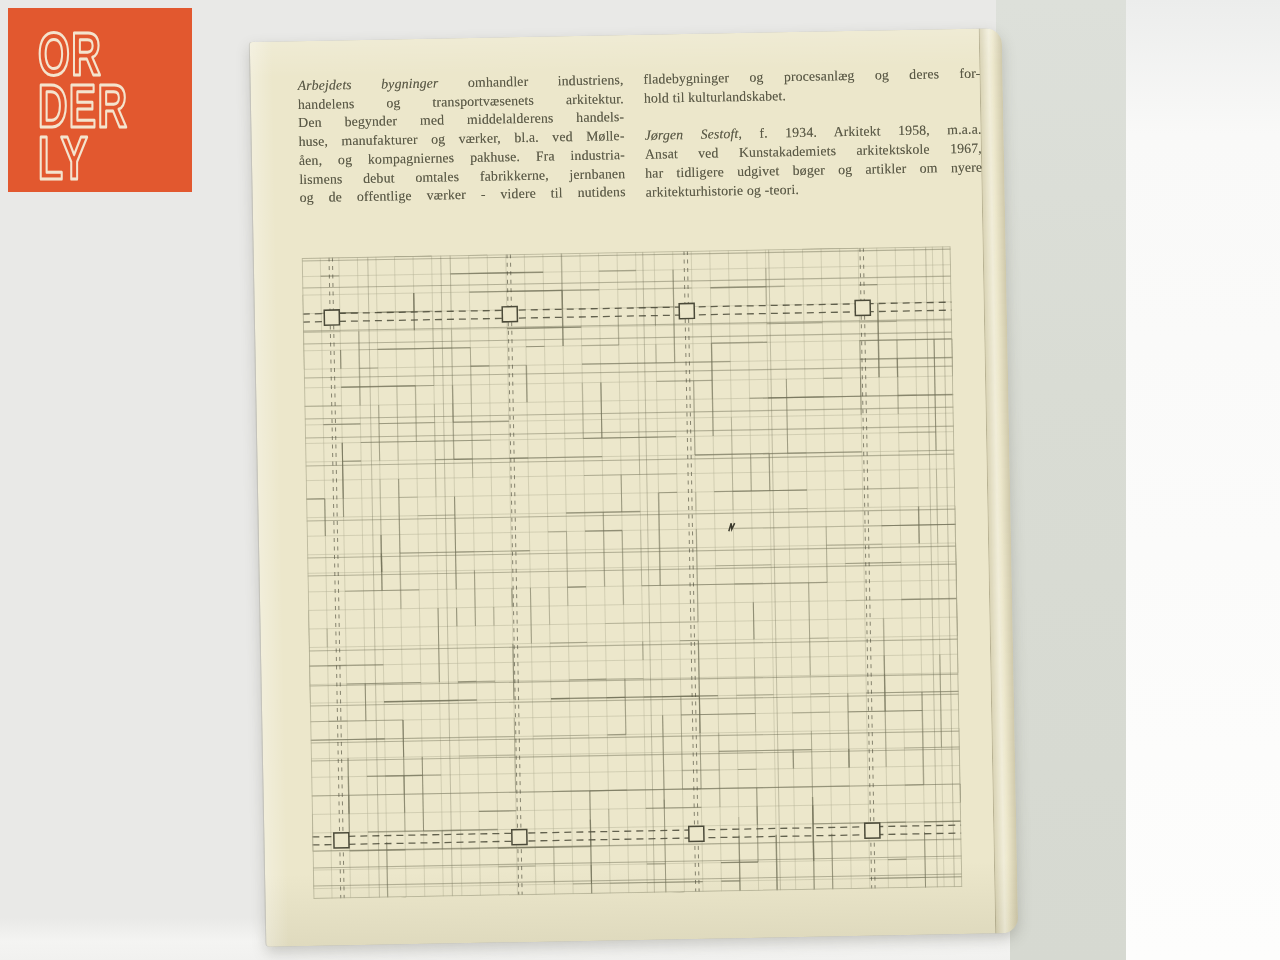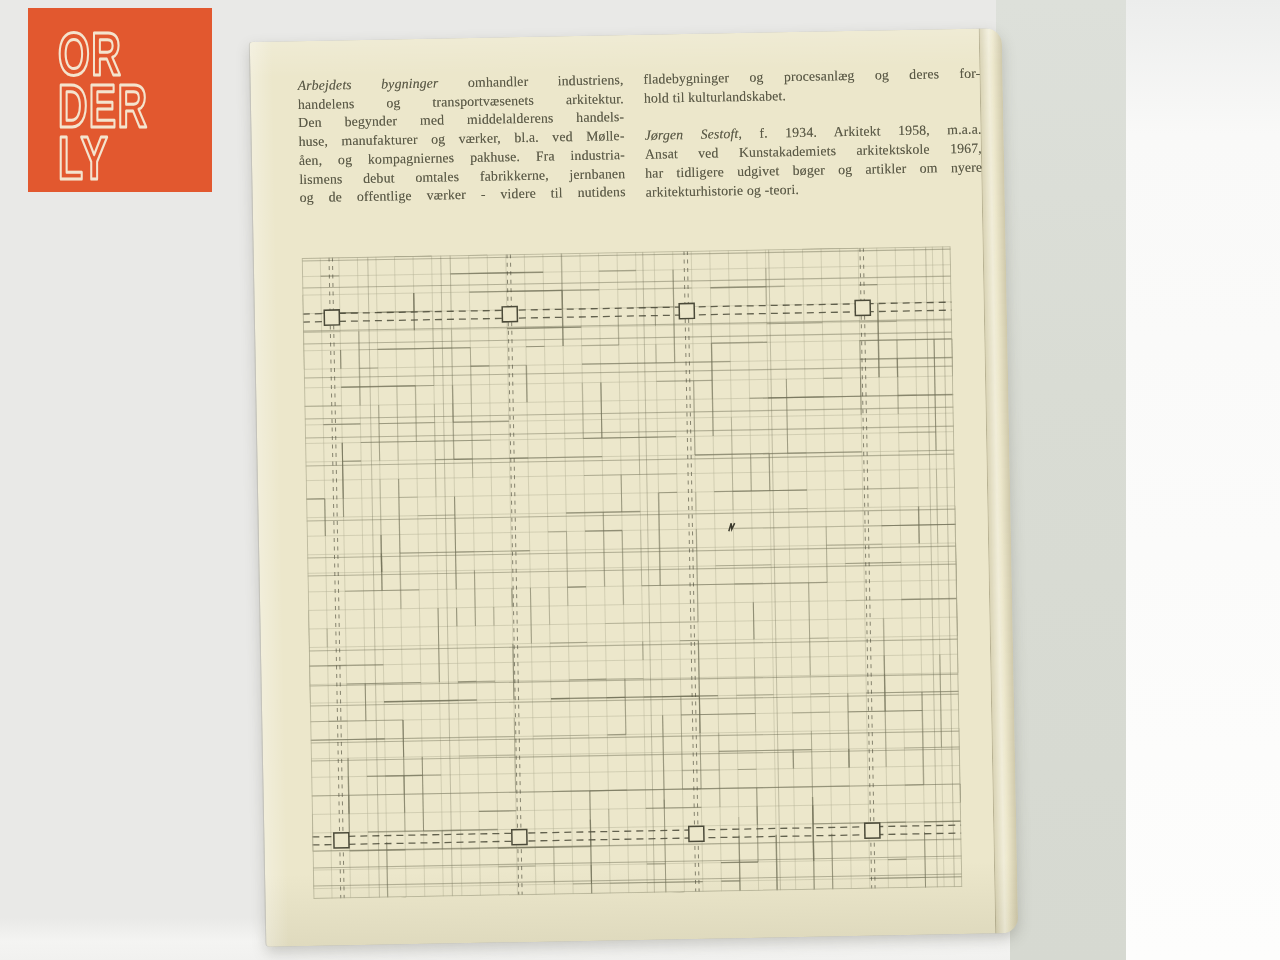--- a/index.html
+++ b/index.html
@@ -35,21 +35,21 @@
   .col-right{left:393px;top:36px;width:337px;}
   .tline{min-height:18.7px;}
   .ju{text-align:justify;text-align-last:justify;}
   .it{font-style:italic;}
   .pgap{height:19px;}
 
   
   .grid-svg{position:absolute;left:48px;top:217px;}
 
   
-  .logo{position:absolute;left:8px;top:8px;width:199px;height:184px;margin-left:20px;}
+  .logo{position:absolute;left:8px;top:8px;width:199px;height:184px;}
   .logo text{font-family:"Liberation Sans",sans-serif;font-weight:700;font-size:62px;
              fill:none;stroke-width:3px;stroke-linejoin:round;letter-spacing:2px;}
 </style>
 </head>
 <body>
 
 <div class="stage">
 
   <div class="bg-band"></div>
   <div class="bg-right"></div>

